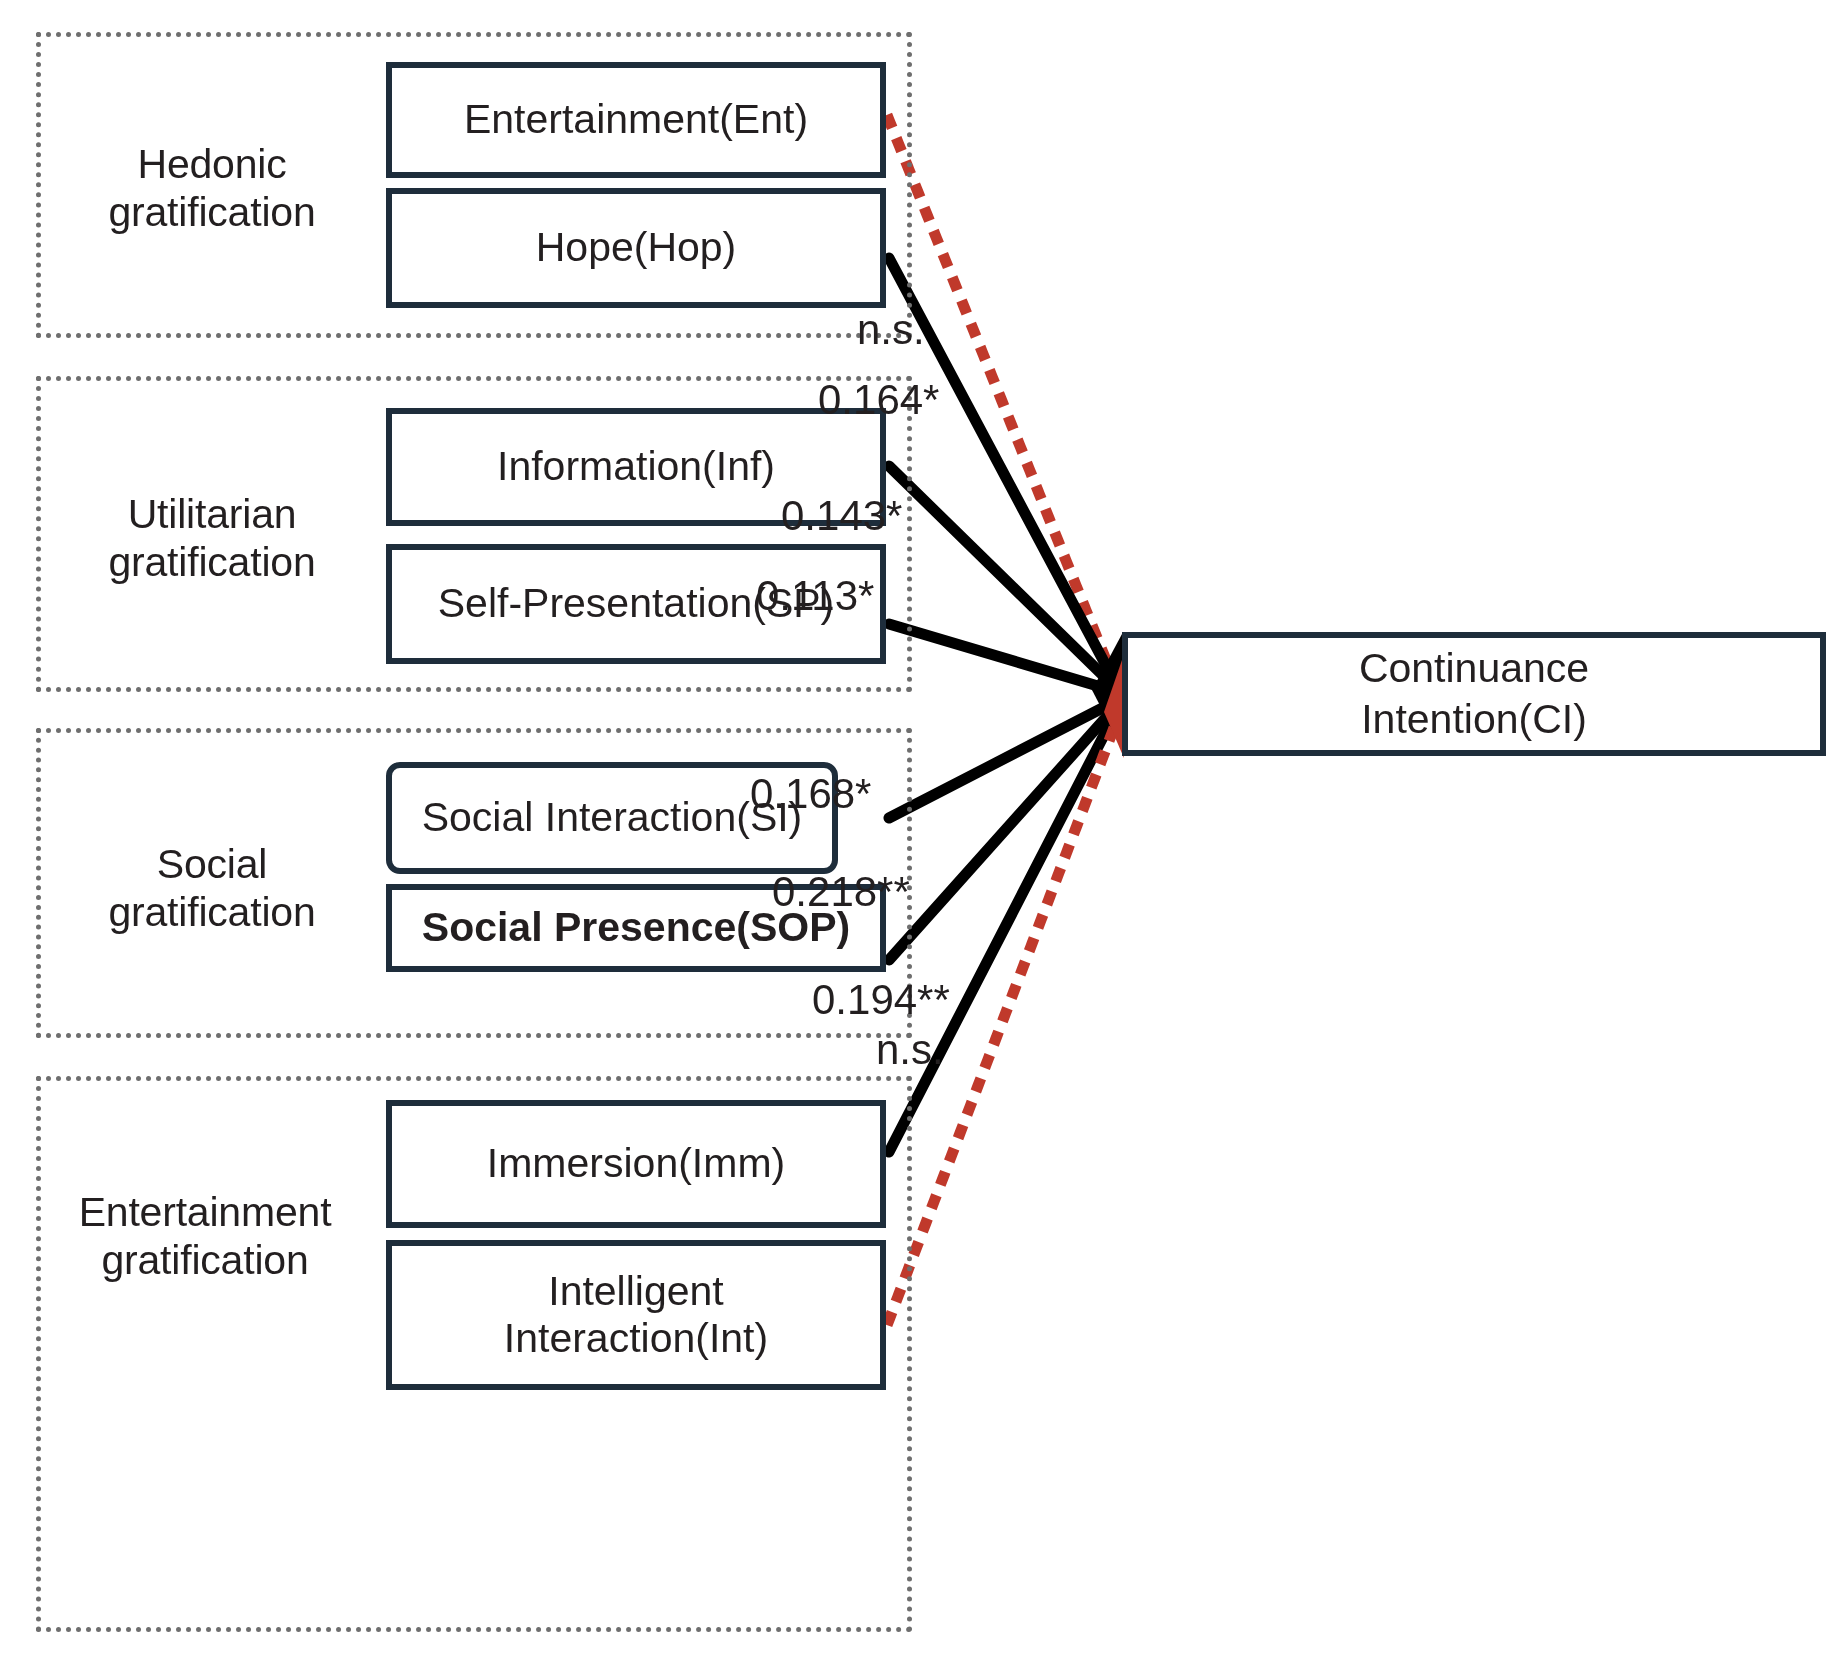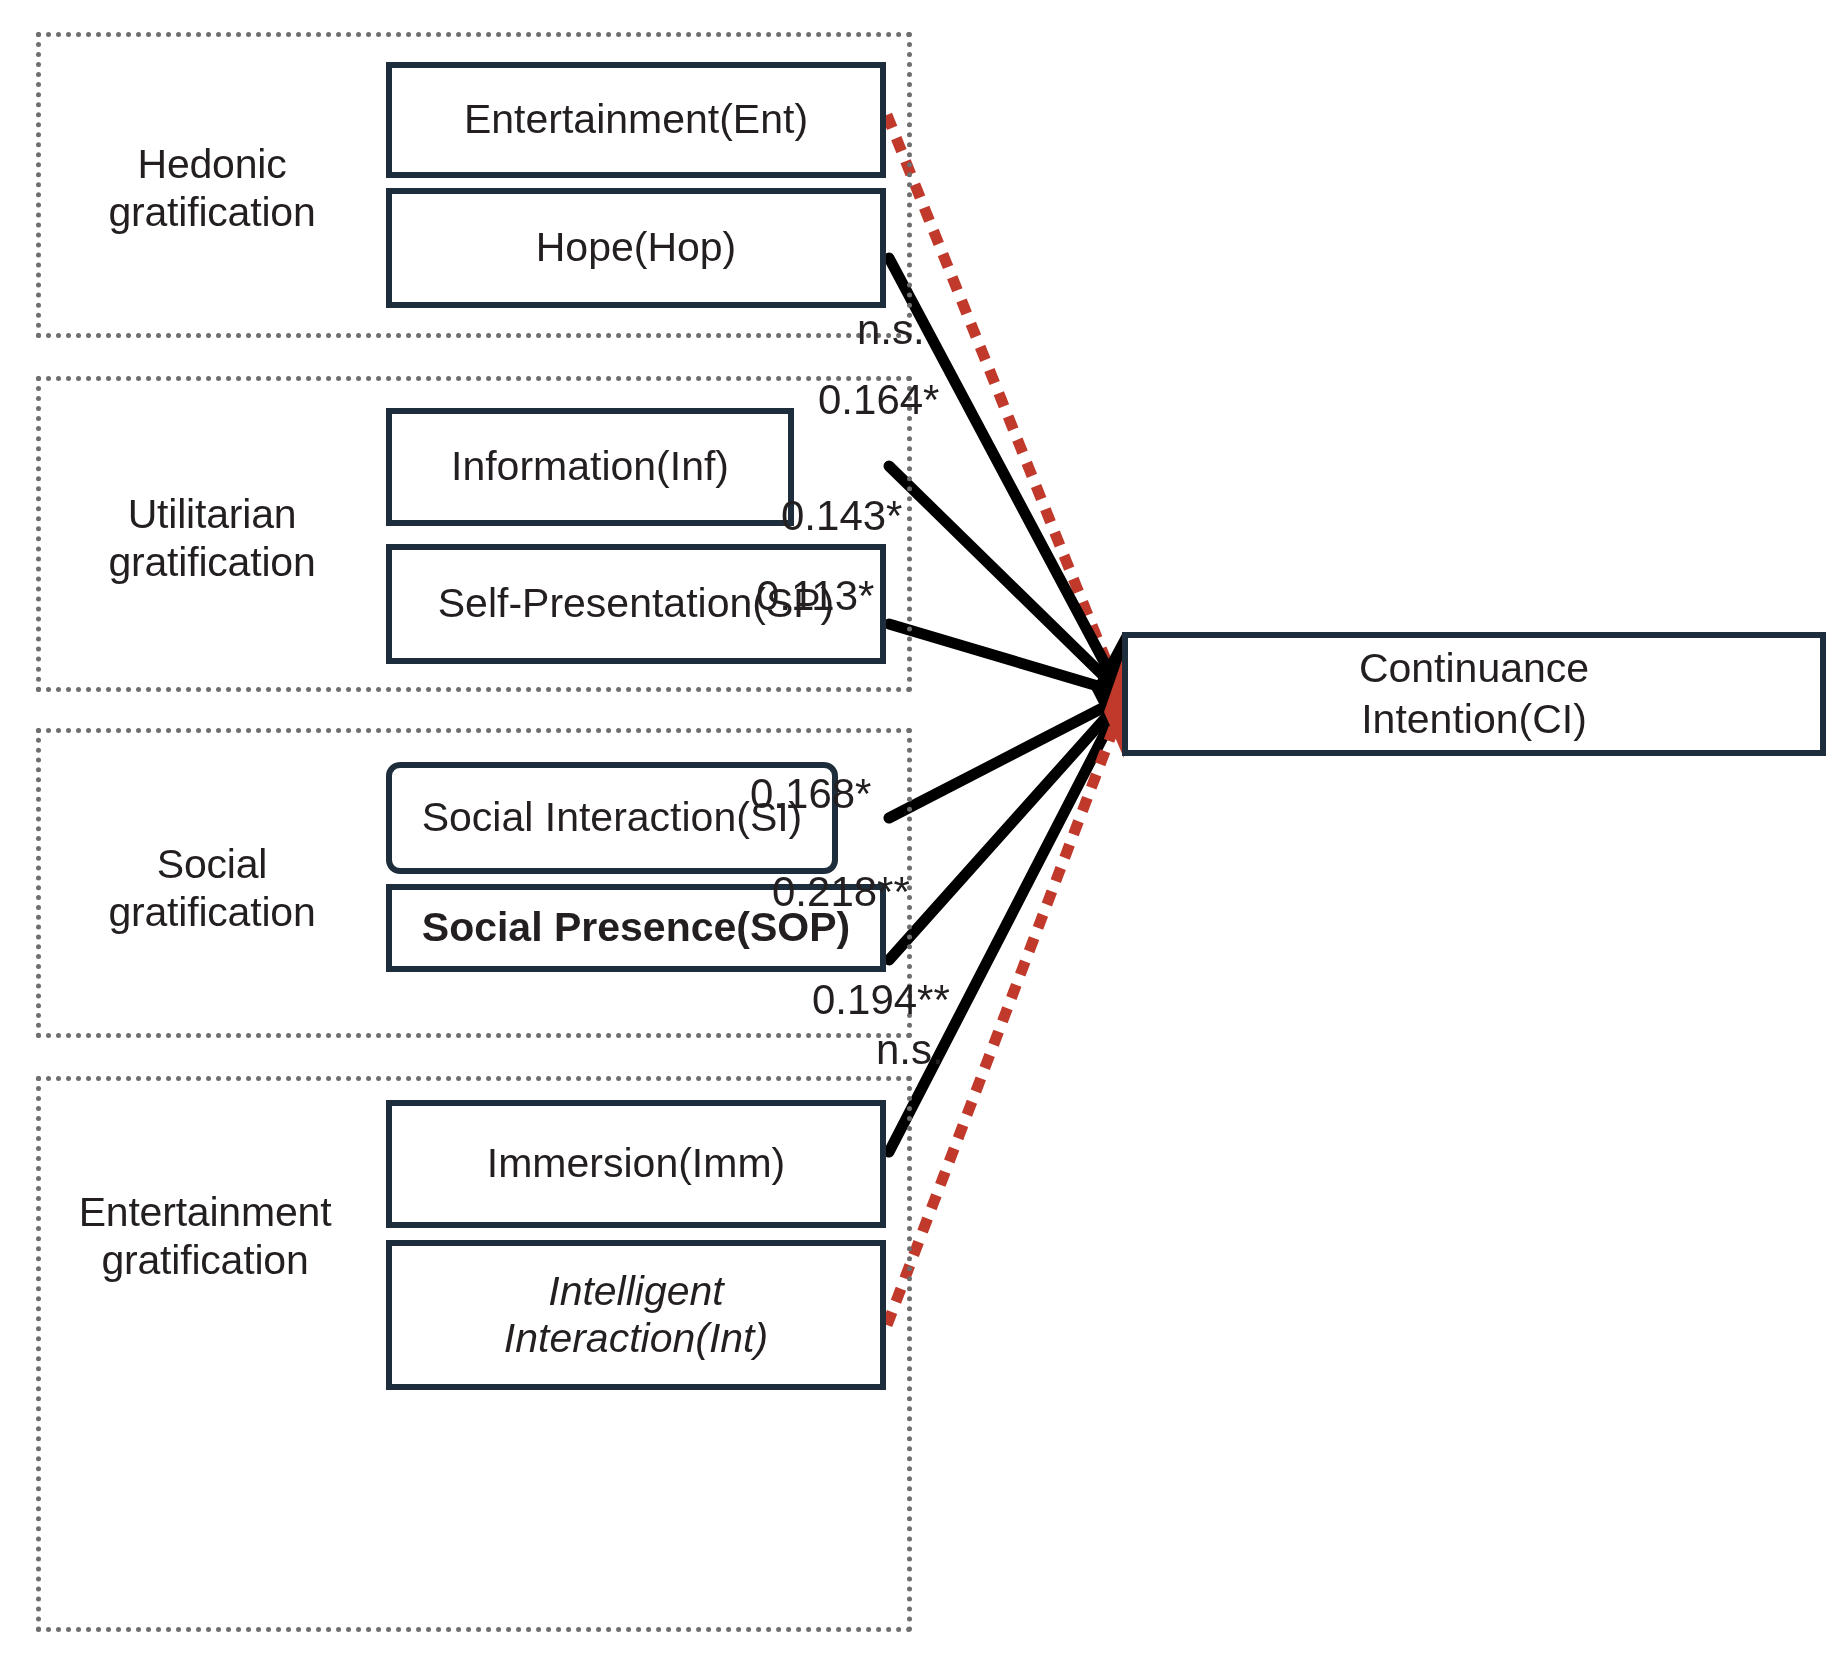--- a/index.html
+++ b/index.html
@@ -113,36 +113,36 @@
   <div class="group-label" style="left:62px; top:140px; width:300px;">Hedonic
 gratification</div>
 
   <div class="construct-box" style="left:386px; top:62px; width:500px; height:116px;">Entertainment(Ent)</div>
   <div class="construct-box" style="left:386px; top:188px; width:500px; height:120px;">Hope(Hop)</div>
 
   <div class="group-box" style="left:36px; top:376px; width:876px; height:316px;"></div>
   <div class="group-label" style="left:52px; top:490px; width:320px;">Utilitarian
 gratification</div>
 
-  <div class="construct-box" style="left:386px; top:408px; width:408px; height:118px;">Information(Inf)</div>
+  <div class="construct-box" style="left:386px; top:408px; width:500px; height:118px;">Information(Inf)</div>
   <div class="construct-box" style="left:386px; top:544px; width:500px; height:120px;">Self-Presentation(SP)</div>
 
   <div class="group-box" style="left:36px; top:728px; width:876px; height:310px;"></div>
   <div class="group-label" style="left:62px; top:840px; width:300px;">Social
 gratification</div>
 
   <div class="construct-box" style="left:386px; top:762px; width:452px; height:112px;border-radius:14px;">Social Interaction(SI)</div>
   <div class="construct-box" style="left:386px; top:884px; width:500px; height:88px;font-weight:bold;">Social Presence(SOP)</div>
 
   <div class="group-box" style="left:36px; top:1076px; width:876px; height:556px;"></div>
   <div class="group-label" style="left:40px; top:1188px; width:330px;">Entertainment
 gratification</div>
 
   <div class="construct-box" style="left:386px; top:1100px; width:500px; height:128px;">Immersion(Imm)</div>
-  <div class="construct-box" style="left:386px; top:1240px; width:500px; height:150px;font-style:italic;">Intelligent
+  <div class="construct-box" style="left:386px; top:1240px; width:500px; height:150px;">Intelligent
 Interaction(Int)</div>
 
   <div class="endo-box" style="left:1122px; top:632px; width:704px; height:124px;">Continuance
 Intention(CI)</div>
 
   <div class="path-label" style="left:857px; top:306px;">n.s.</div>
   <div class="path-label" style="left:818px; top:376px;">0.164*</div>
   <div class="path-label" style="left:781px; top:492px;">0.143*</div>
   <div class="path-label" style="left:756px; top:572px;">0.113*</div>
   <div class="path-label" style="left:750px; top:770px;">0.168*</div>

